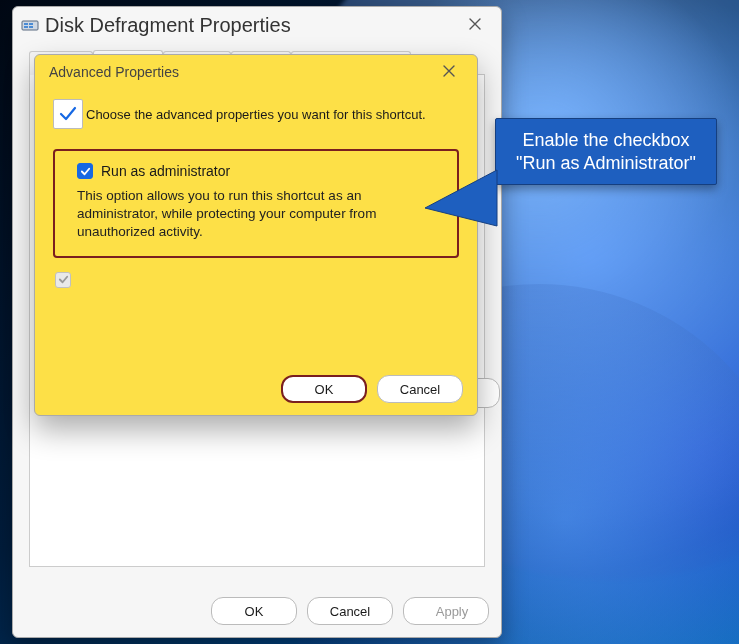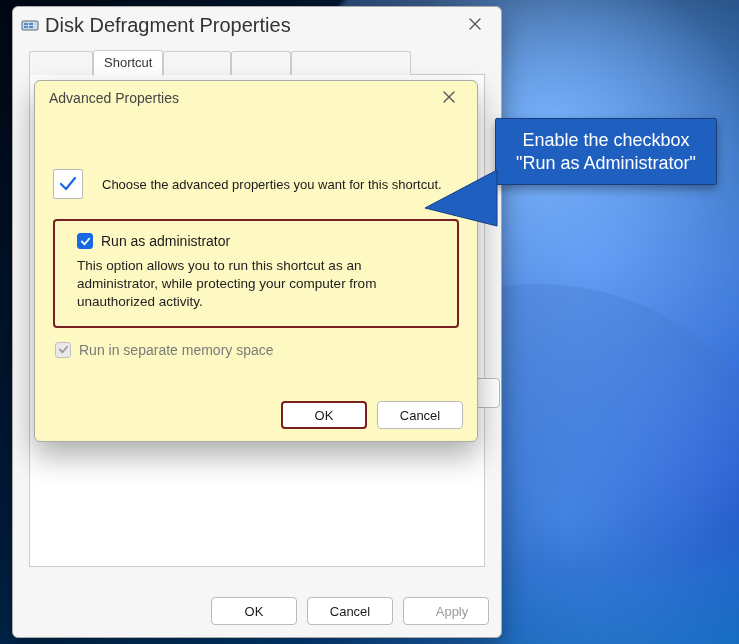--- a/index.html
+++ b/index.html
@@ -80,53 +80,53 @@
     background:#fff;
     position: relative;
   }
 
   .bottom-buttons {
     position:absolute; right:12px; bottom:12px;
     display:flex; gap:10px;
   }
   .btn {
     min-width:86px; height:28px;
-    background:#fff; border:1px solid #bbb; border-radius:4px;
+    background:#fff; border:1px solid #bbb; border-radius:12px;
     font-size:13px; padding:0 12px;
     display:flex; align-items:center; justify-content:center;
     cursor:pointer;
   }
   .btn.disabled { color:#9a9a9a; cursor:default;padding-left:24px; }
   .btn.primary-outline { border:2px solid #7a1f1f; }
 
   .mid-buttons {
     position:absolute; left:26px; bottom:158px;
     display:flex; gap:18px;
   }
   .mid-buttons .btn { min-width:136px; height:30px; }
 
   
   .dialog-adv {
     position:absolute;
-    left:34px; top:80px;
+    left:34px; top:54px;
     width:444px; height:362px;
-    background:#fef9c3;
+    background:#fde047;
     border:1px solid #aaa;
     border-radius:6px;
     box-shadow: 0 14px 30px rgba(0,0,0,0.32);
     z-index:10;
   }
   .adv-title {
     height:34px; display:flex; align-items:center;
     padding: 0 10px 0 14px;
     font-size:14px; color:#444;
   }
   .adv-title .spacer { flex:1; }
   .adv-body { padding: 10px 18px 50px 18px; }
-  .adv-intro { display:flex; align-items:center; gap:19px; margin-bottom:20px;margin-top:44px; }
+  .adv-intro { display:flex; align-items:center; gap:3px; margin-bottom:20px; }
   .intro-icon {
     width:30px; height:30px; border:1px solid #bbb; border-radius:2px;
     display:flex; align-items:center; justify-content:center;
     background:#fff;
   }
 
   .group {
     border:2px solid #7a1f1f; border-radius:4px;
     padding:12px 14px 14px 22px;
   }
@@ -257,21 +257,20 @@
       </div>
       <div class="chk-desc">This option allows you to run this shortcut as an administrator, while protecting your computer from unauthorized activity.</div>
     </div>
 
     <div class="second-row">
       <span class="chk disabled">
         <svg viewBox="0 0 12 12">
             <path d="M2 6 L5 9 L10 3" stroke="#9a9a9a" stroke-width="2" fill="none" stroke-linecap="round" stroke-linejoin="round"></path>
           </svg>
       </span>
-      <span class="chk-label">Run in separate memory space</span>
     </div>
   </div>
 
   <div class="adv-buttons">
     <div class="btn primary-outline" style="min-width:86px;">OK</div>
     <div class="btn" style="min-width:86px;">Cancel</div>
   </div>
 </div>
 
 <div class="callout">

